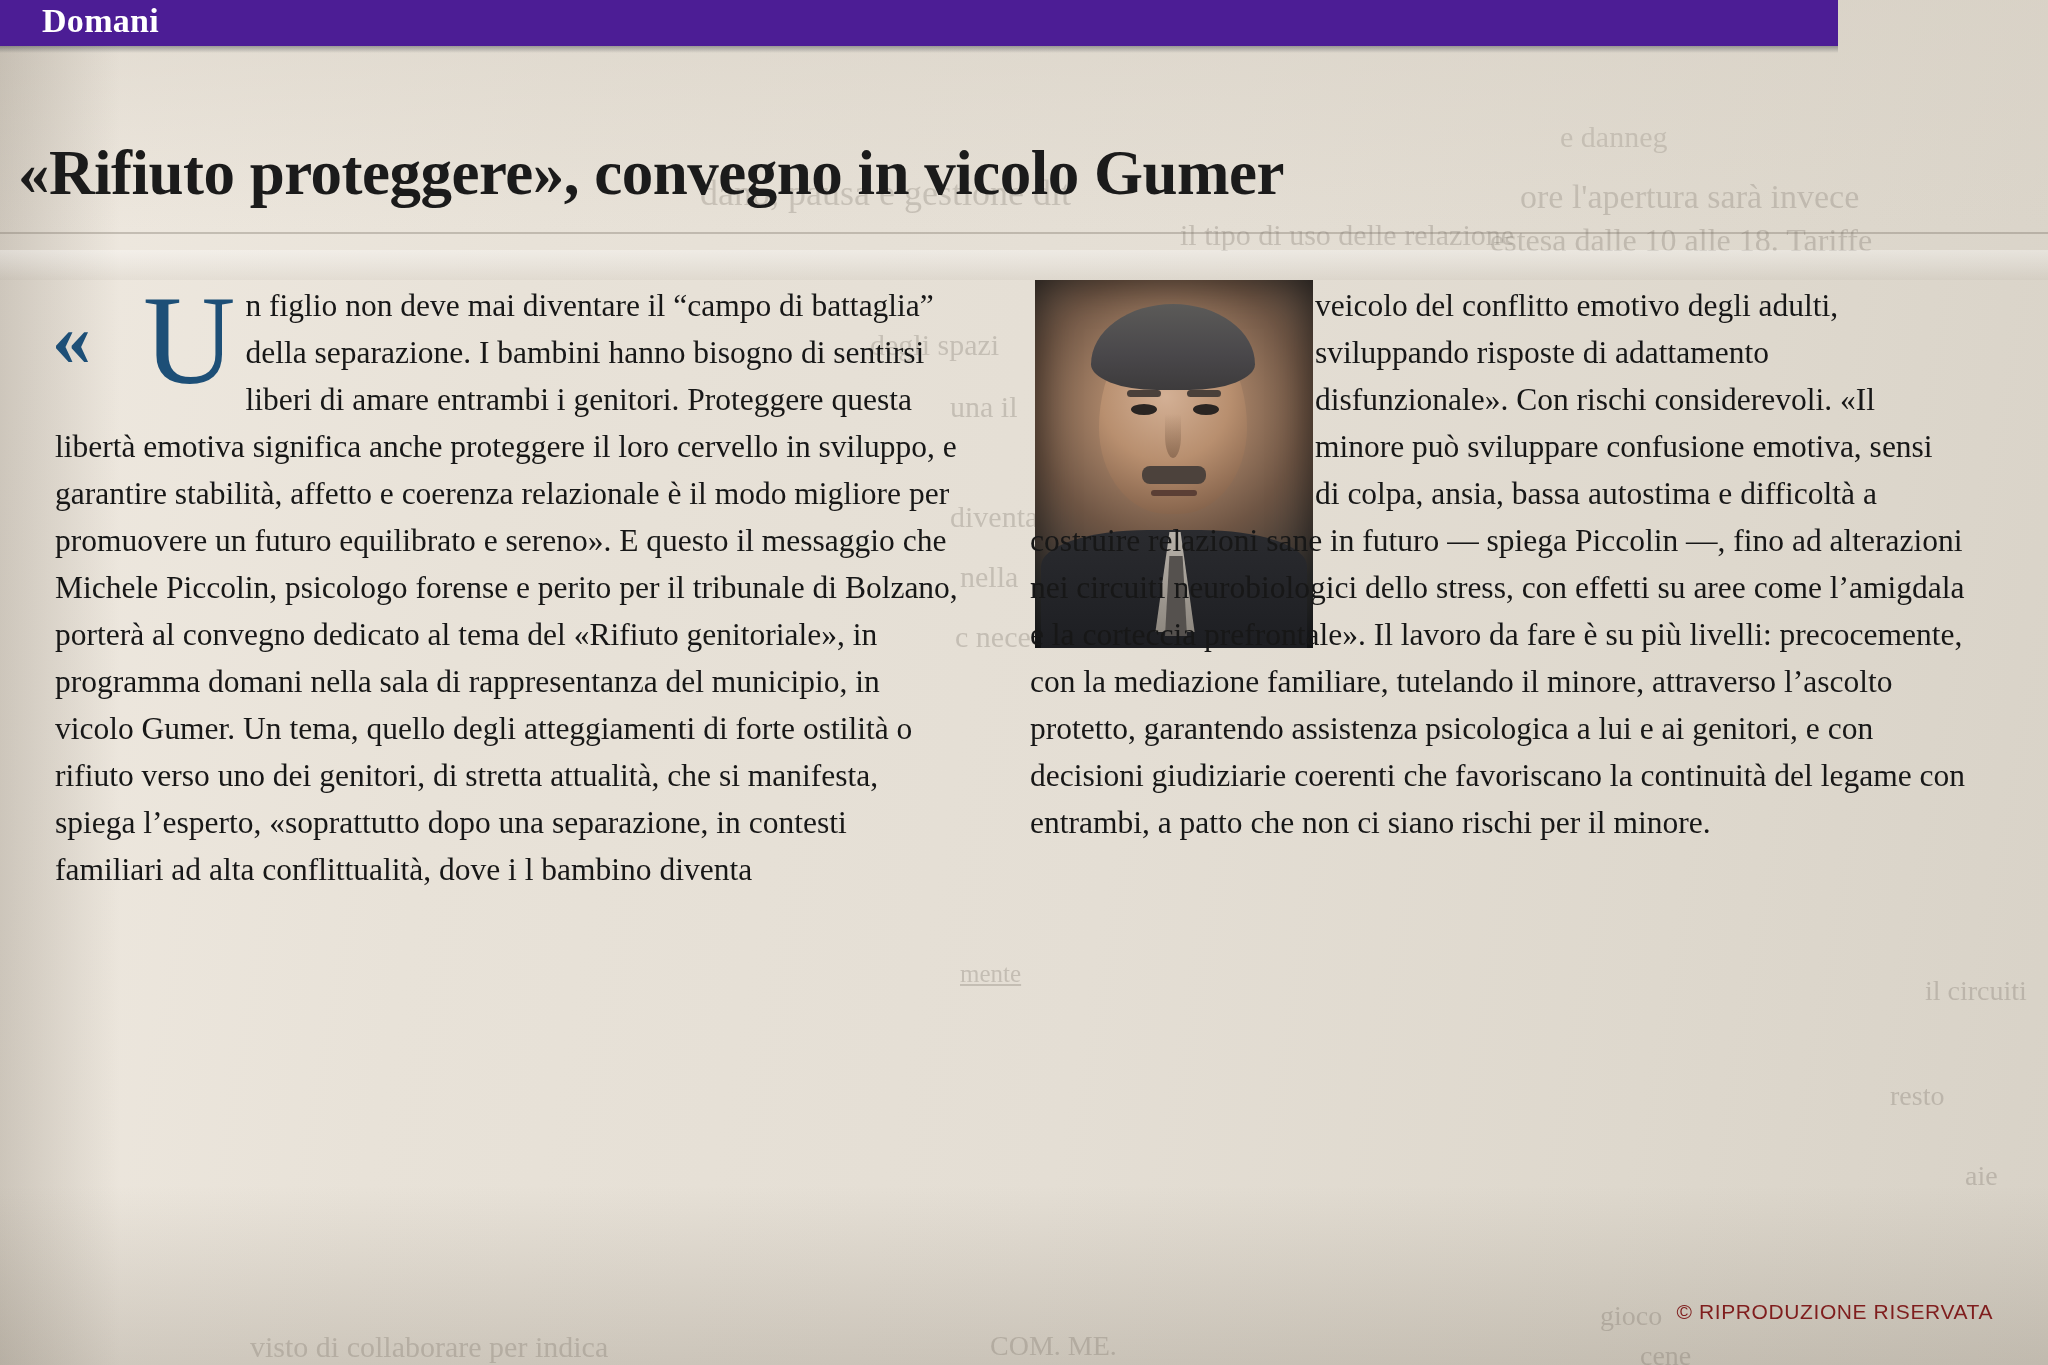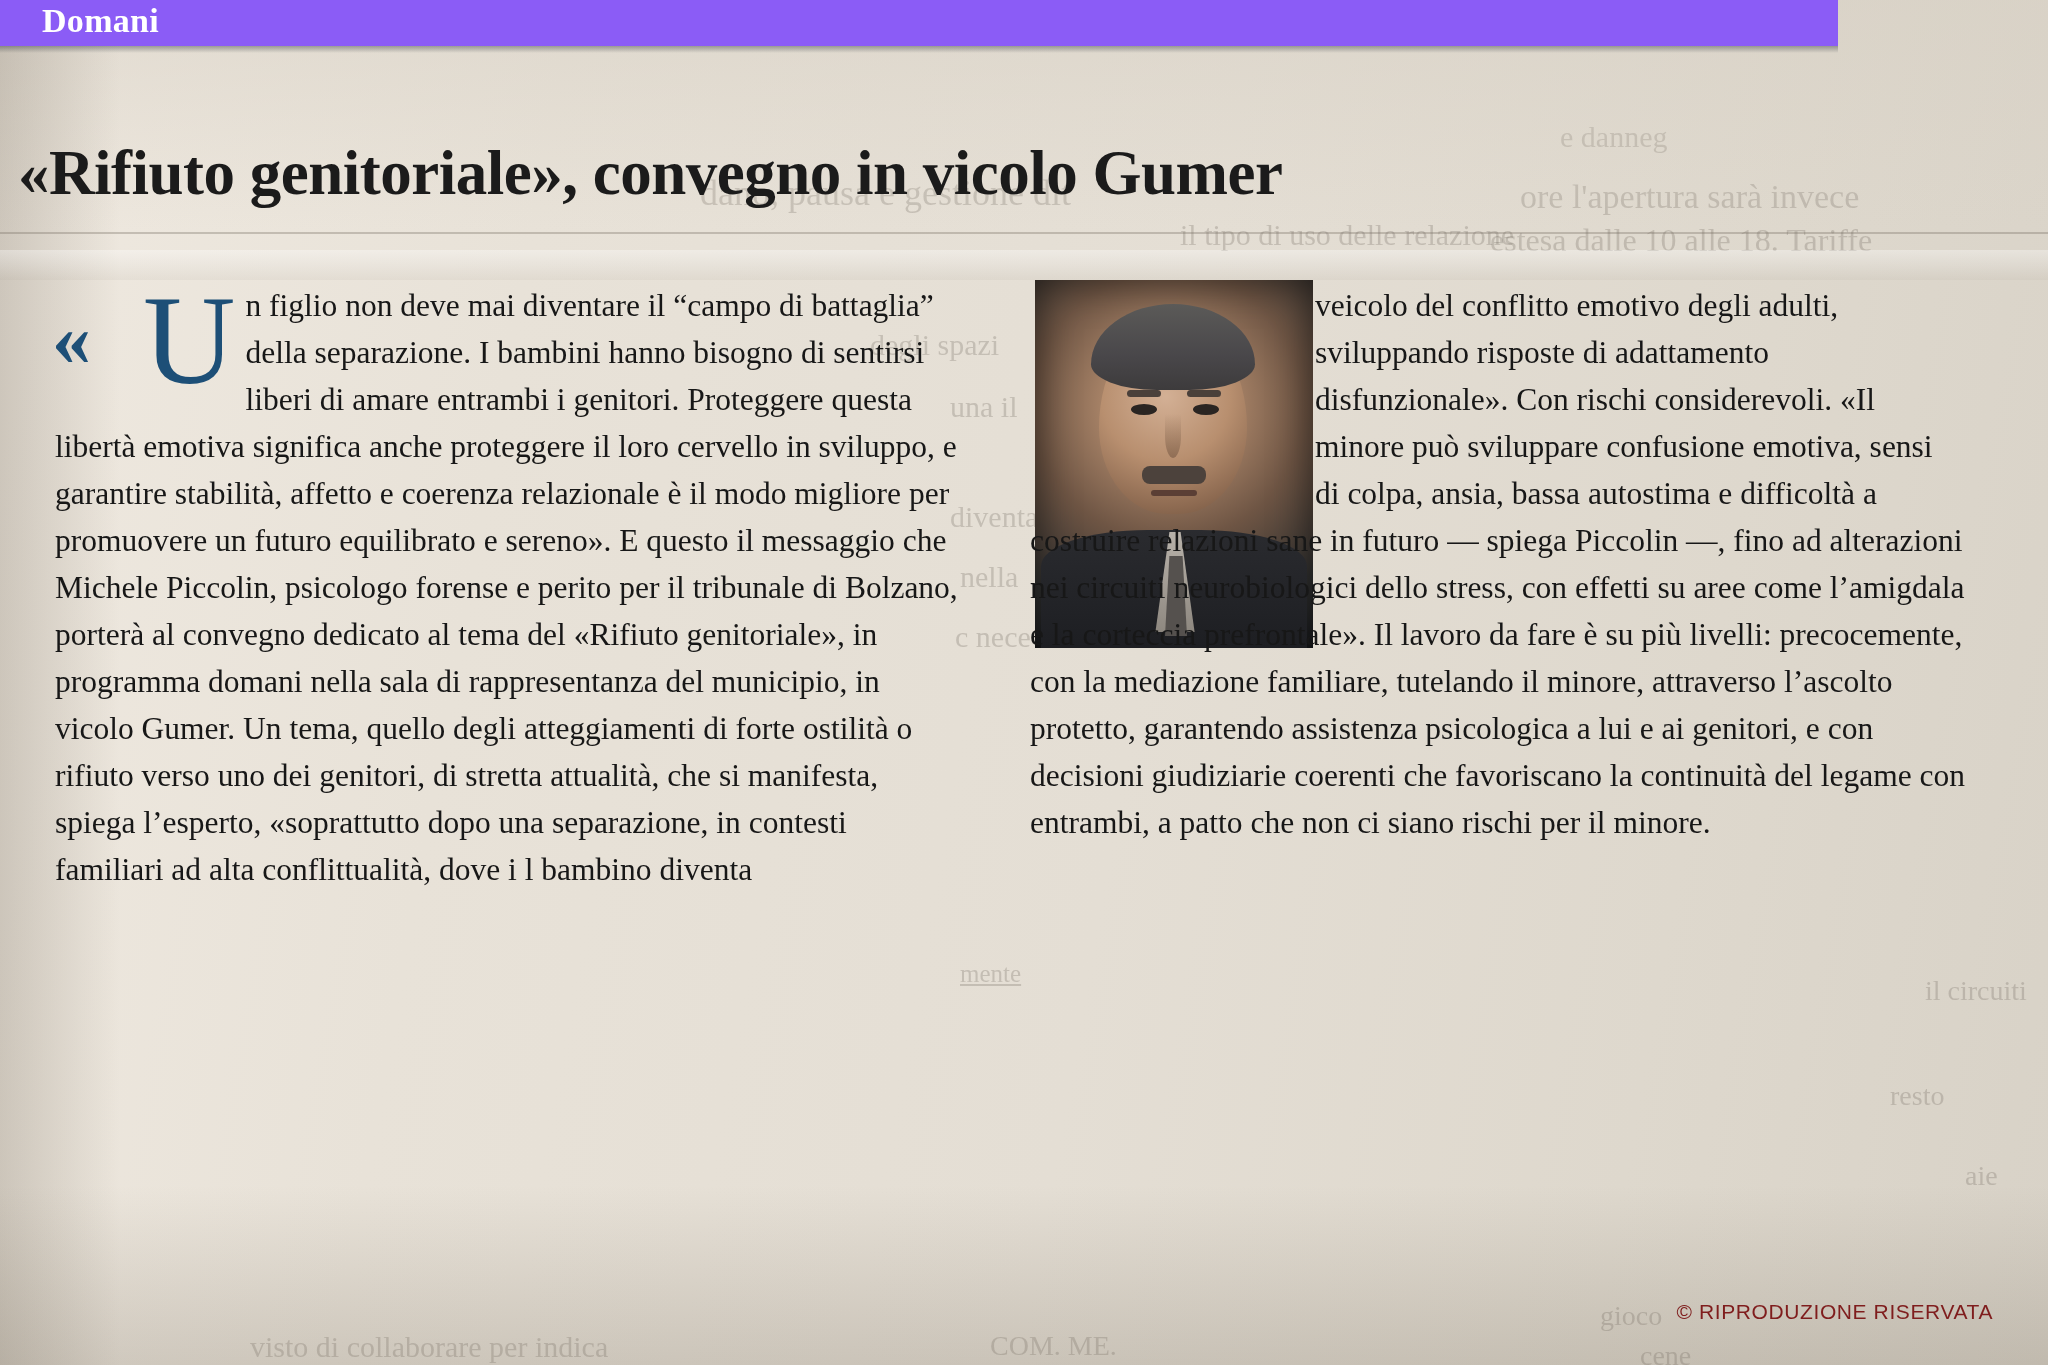--- a/index.html
+++ b/index.html
@@ -49,21 +49,21 @@
     user-select: none;
   }
 
   
   .masthead {
     position: absolute;
     left: 0;
     top: 0;
     width: 1838px;
     height: 46px;
-    background: #8b5cf6;
+    background: #4c1d95;
   }
   .masthead-title {
     position: absolute;
     left: 42px;
     top: 2px;
     color: #ffffff;
     font-family: "Liberation Serif", serif;
     font-weight: bold;
     font-size: 34px;
     letter-spacing: 0.3px;
@@ -297,21 +297,21 @@
 
   <div class="paper-shade-top"></div>
   <div class="paper-shade-left"></div>
   <div class="paper-shade-bottom"></div>
 
   <div class="masthead">
     <div class="masthead-title">Domani</div>
   </div>
   <div class="masthead-shadow"></div>
 
-  <h1 class="headline">«Rifiuto genitoriale», convegno in vicolo Gumer</h1>
+  <h1 class="headline">«Rifiuto proteggere», convegno in vicolo Gumer</h1>
 
   <div class="hairline"></div>
   <div class="fold"></div>
 
   <div class="drop-quote">«</div>
 
   <div class="col col-1">
     <span class="dropcap">U</span>
     <p>n figlio non deve mai diventare il “campo di battaglia” della separazione. I bambini hanno bisogno di sentirsi liberi di amare entrambi i genitori. Proteggere questa libertà emotiva significa anche proteggere il loro cervello in sviluppo, e garantire stabilità, affetto e coerenza relazionale è il modo migliore per promuovere un futuro equilibrato e sereno». E questo il messaggio che Michele Piccolin, psicologo forense e perito per il tribunale di Bolzano, porterà al convegno dedicato al tema del «Rifiuto genitoriale», in programma domani nella sala di rappresentanza del municipio, in vicolo Gumer. Un tema, quello degli atteggiamenti di forte ostilità o rifiuto verso uno dei genitori, di stretta attualità, che si manifesta, spiega l’esperto, «soprattutto dopo una separazione, in contesti familiari ad alta conflittualità, dove i l bambino diventa</p>
   </div>

